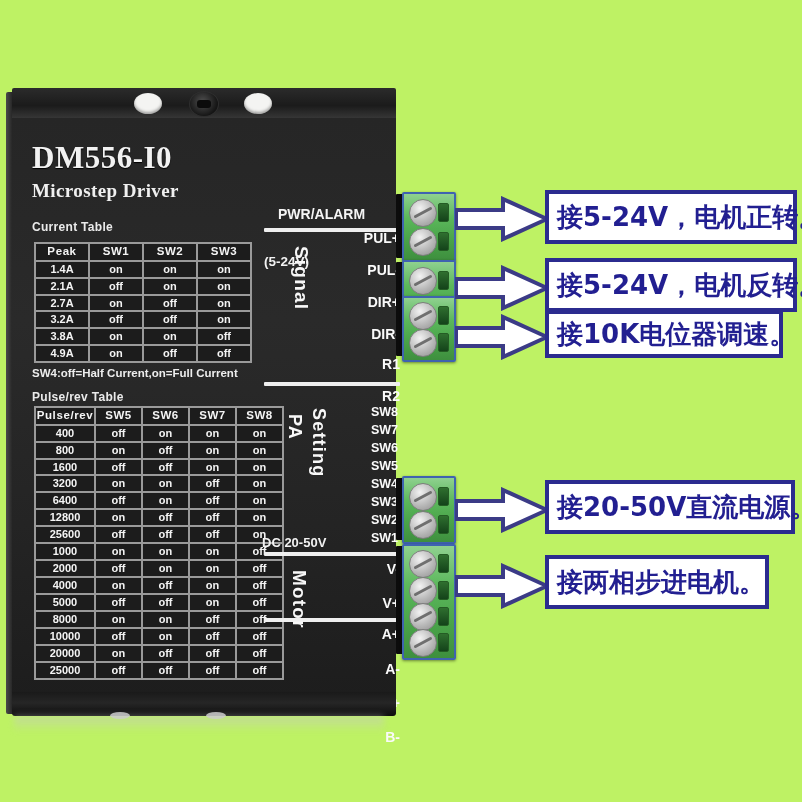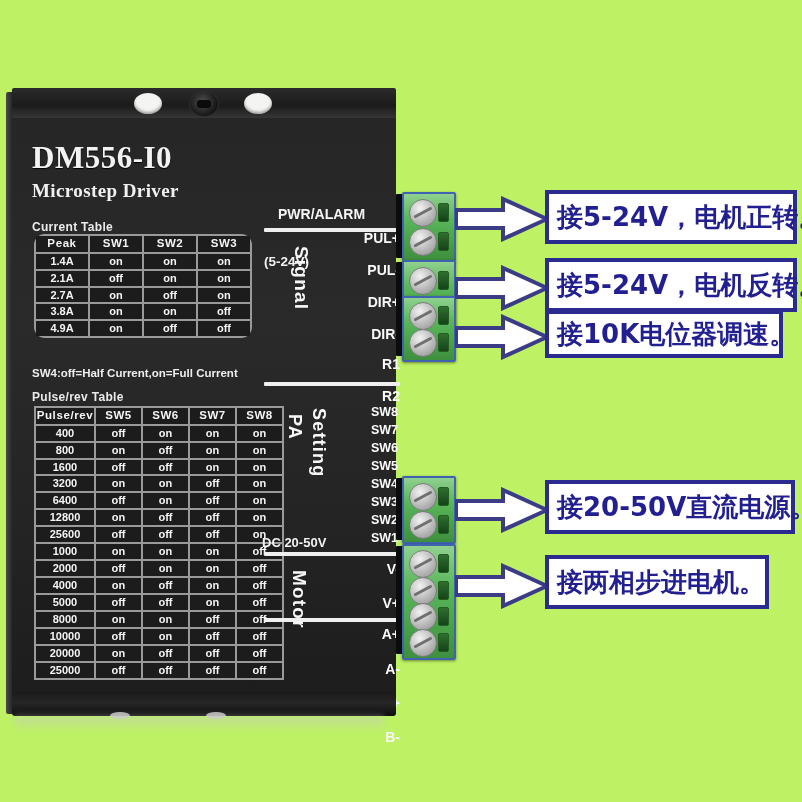--- a/index.html
+++ b/index.html
@@ -81,21 +81,21 @@
     position:absolute;border-collapse:separate;border-spacing:2px;
     background:#9a9a9a;
   }
   table.dip td,table.dip th{
     background:#1c1c1c;color:#f4f4f4;
     font-size:11px;font-weight:700;text-align:center;
     padding:1px 0;line-height:1.18;
     border:0;
   }
   table.dip th{font-size:11.5px;letter-spacing:.6px;}
-  #current-table{left:22px;top:116px;border-radius:11px;}
+  #current-table{left:22px;top:124px;}
   #current-table td,#current-table th{width:52px;}
   #current-table td:first-child,#current-table th:first-child{width:52px;}
   #pulse-table{left:22px;top:288px;}
   #pulse-table th:first-child,#pulse-table td:first-child{width:58px;text-align:center;}
   #pulse-table th,#pulse-table td{width:45px;}
 
   
   .side-labels{position:absolute;left:250px;top:0px;width:140px;height:600px;}
   .hdr-pwr{
     position:absolute;left:16px;top:88px;color:#f5f5f5;font-size:14px;font-weight:700;white-space:nowrap;
@@ -208,20 +208,26 @@
             </tr>
             <tr>
               <td>2.1A</td>
               <td>off</td>
               <td>on</td>
               <td>on</td>
             </tr>
             <tr>
               <td>2.7A</td>
               <td>on</td>
+              <td>off</td>
+              <td>on</td>
+            </tr>
+            <tr>
+              <td>3.2A</td>
+              <td>off</td>
               <td>off</td>
               <td>on</td>
             </tr>
             <tr>
               <td>3.8A</td>
               <td>on</td>
               <td>on</td>
               <td>off</td>
             </tr>
             <tr>

